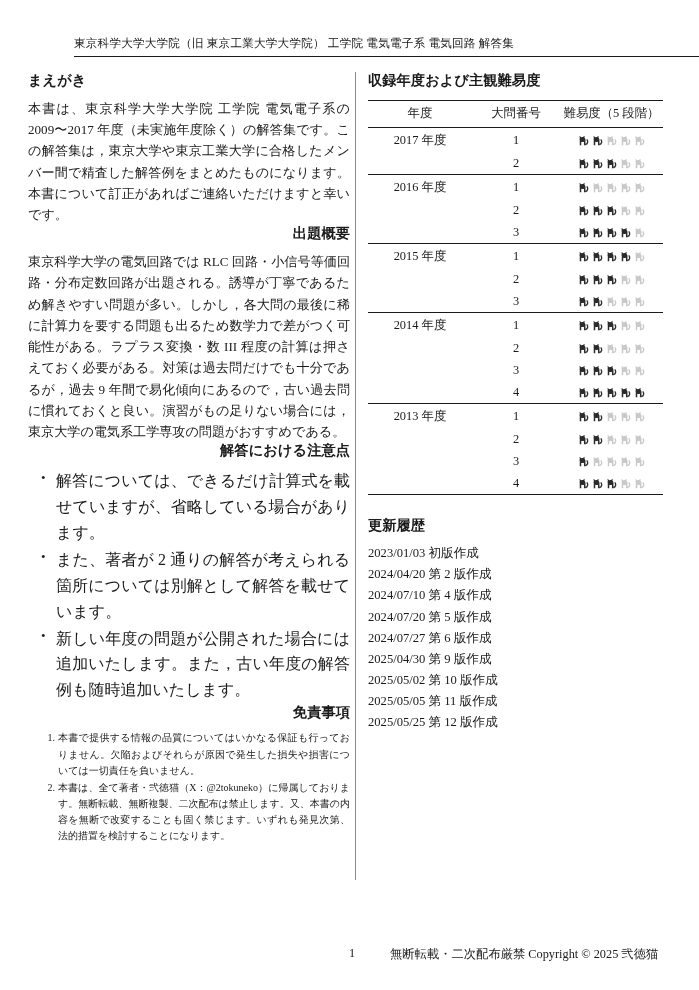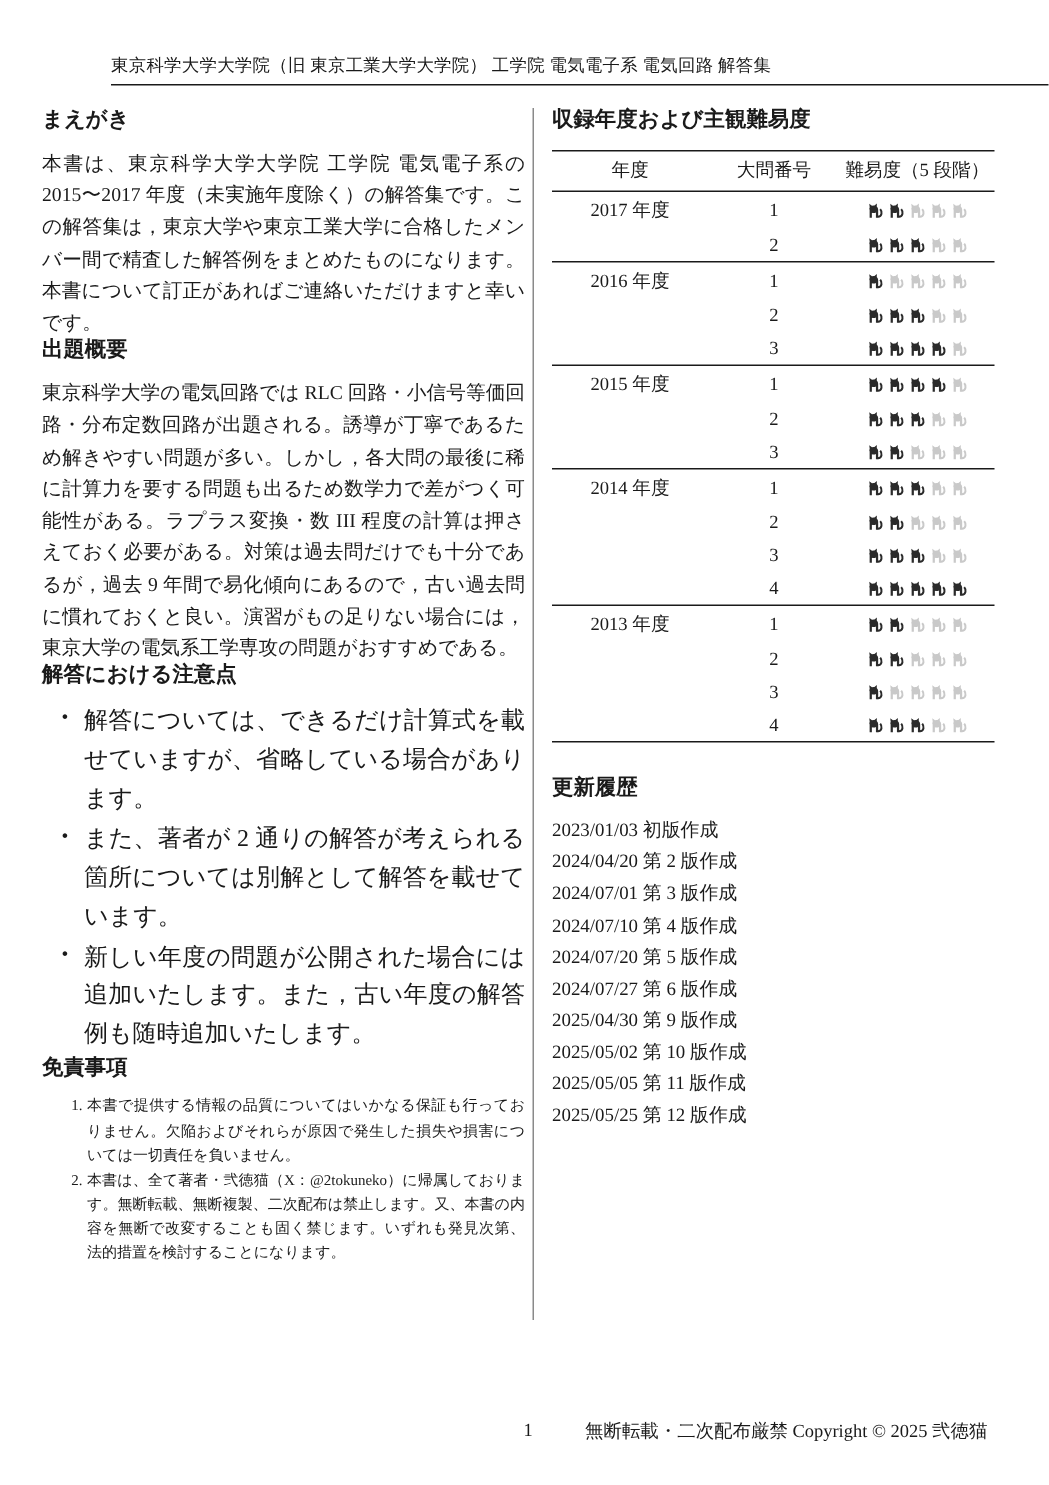--- a/index.html
+++ b/index.html
@@ -66,21 +66,21 @@
   }
 
   h2.sec {
     font-family: "DejaVu Sans", "Liberation Sans", sans-serif;
     font-size: 14.2px;
     font-weight: bold;
     margin: 0 0 9px 0;
     letter-spacing: 0.1px;
     line-height: 1.2;
   }
-  .sec-gap { margin-top: 18px; }
+  .sec-gap { margin-top: 18px; text-align: right; }
 
   p.para {
     margin: 0 0 0 0;
     font-size: 13.1px;
     line-height: 1.62;
     text-align: justify;
     text-justify: inter-character;
   }
 
   ul.bullets {
@@ -195,21 +195,21 @@
   <div class="head-rule"></div>
 </div>
 
 <div id="body-area">
 
   <div id="col-divider"></div>
 
   <div id="col-left">
 
     <h2 class="sec">まえがき</h2>
-    <p class="para">本書は、東京科学大学大学院 工学院 電気電子系の 2015〜2017 年度（未実施年度除く）の解答集です。この解答集は，東京大学や東京工業大学に合格したメンバー間で精査した解答例をまとめたものになります。本書について訂正があればご連絡いただけますと幸いです。</p>
+    <p class="para">本書は、東京科学大学大学院 工学院 電気電子系の 2009〜2017 年度（未実施年度除く）の解答集です。この解答集は，東京大学や東京工業大学に合格したメンバー間で精査した解答例をまとめたものになります。本書について訂正があればご連絡いただけますと幸いです。</p>
 
     <h2 class="sec sec-gap">出題概要</h2>
     <p class="para">東京科学大学の電気回路では RLC 回路・小信号等価回路・分布定数回路が出題される。誘導が丁寧であるため解きやすい問題が多い。しかし，各大問の最後に稀に計算力を要する問題も出るため数学力で差がつく可能性がある。ラプラス変換・数 III 程度の計算は押さえておく必要がある。対策は過去問だけでも十分であるが，過去 9 年間で易化傾向にあるので，古い過去問に慣れておくと良い。演習がもの足りない場合には，東京大学の電気系工学専攻の問題がおすすめである。</p>
 
     <h2 class="sec sec-gap">解答における注意点</h2>
     <ul class="bullets">
       <li>解答については、できるだけ計算式を載せていますが、省略している場合があります。</li>
       <li>また、著者が 2 通りの解答が考えられる箇所については別解として解答を載せています。</li>
       <li>新しい年度の問題が公開された場合には追加いたします。また，古い年度の解答例も随時追加いたします。</li>
     </ul>
@@ -556,21 +556,20 @@
                   </svg></span></span></td>
           </tr>
         </tbody>
     </table>
 
     <div id="update-history">
       <h2 class="sec">更新履歴</h2>
       <div id="update-history-list">
           <div class="log-line">2023/01/03 初版作成</div>
           <div class="log-line">2024/04/20 第 2 版作成</div>
-          <div class="log-line">2024/07/01 第 3 版作成</div>
           <div class="log-line">2024/07/10 第 4 版作成</div>
           <div class="log-line">2024/07/20 第 5 版作成</div>
           <div class="log-line">2024/07/27 第 6 版作成</div>
           <div class="log-line">2025/04/30 第 9 版作成</div>
           <div class="log-line">2025/05/02 第 10 版作成</div>
           <div class="log-line">2025/05/05 第 11 版作成</div>
           <div class="log-line">2025/05/25 第 12 版作成</div>
         </div>
     </div>
 

